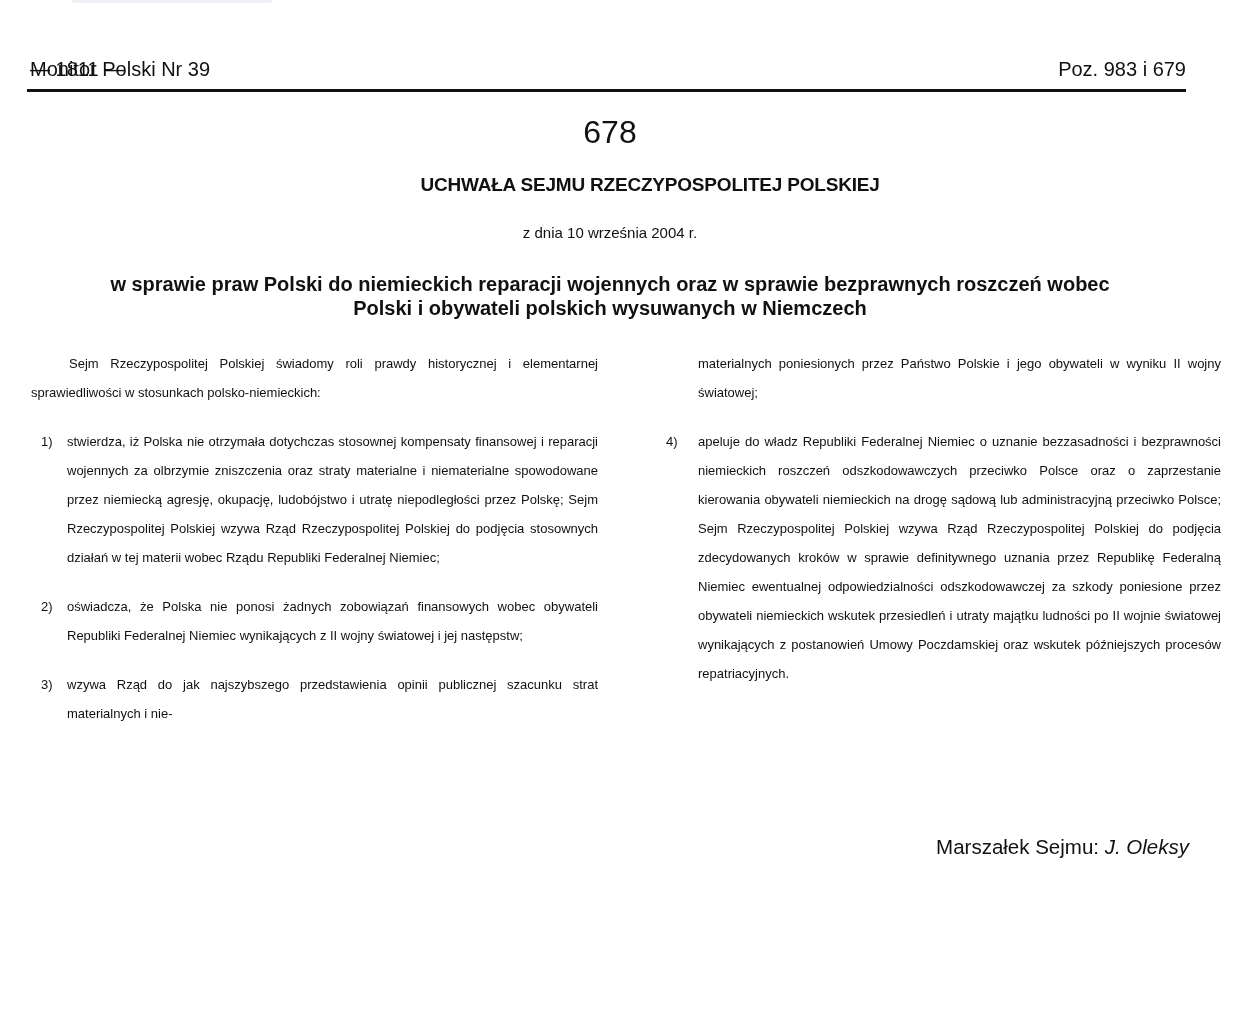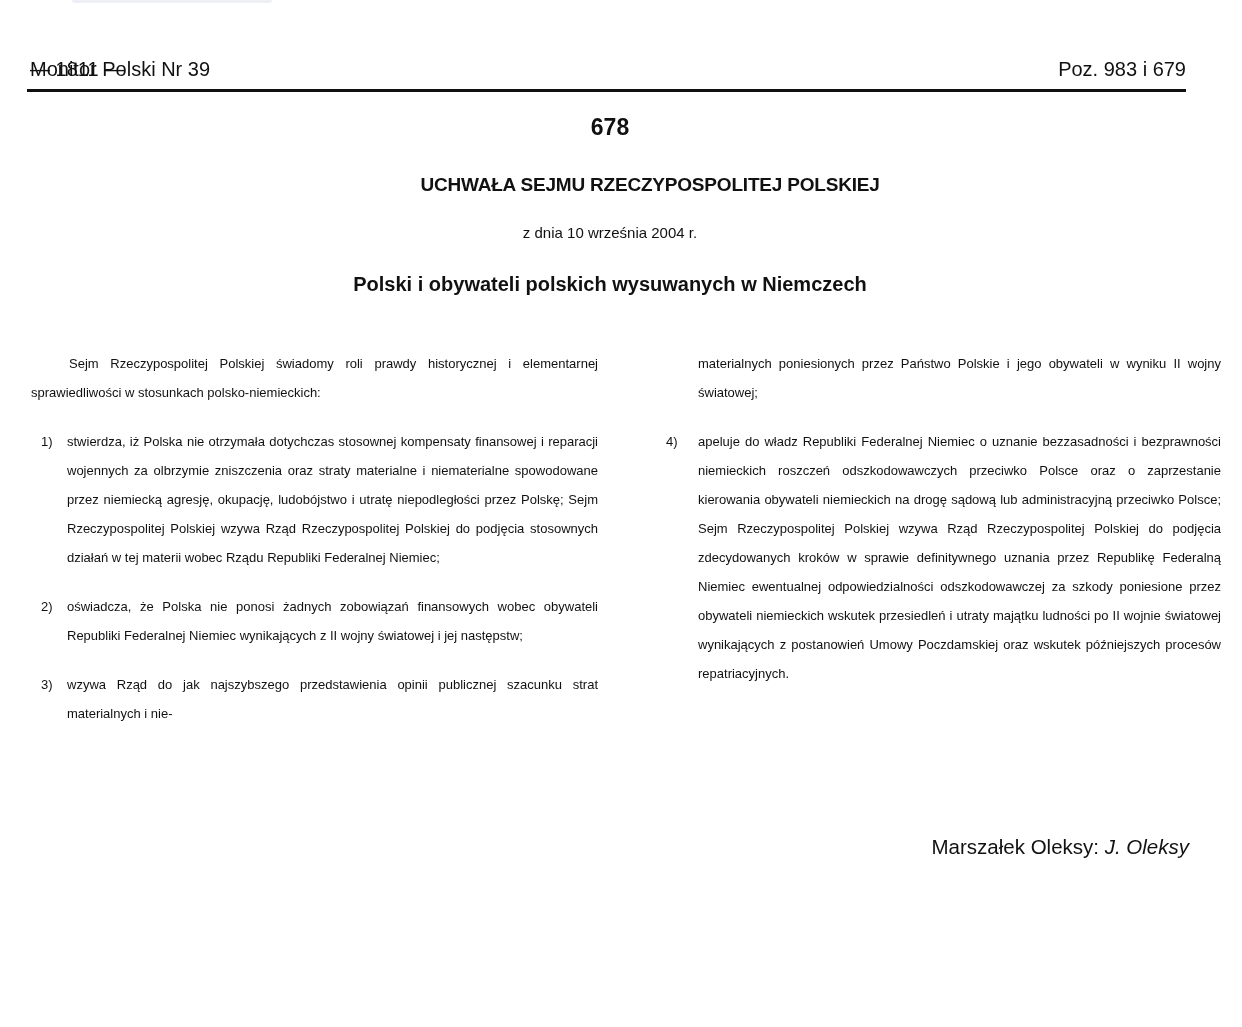--- a/index.html
+++ b/index.html
@@ -42,22 +42,22 @@
       width: 1159px;
       height: 3px;
       background: #111;
     }
     .pos-number {
       position: absolute;
       left: 0;
       width: 1220px;
       top: 114px;
       text-align: center;
-      font-size: 23px;
-      font-weight: bold;
+      font-size: 32px;
+      font-weight: normal;
     }
     .act-title {
       position: absolute;
       left: 0;
       width: 1220px;
       top: 174px;
       text-align: center;
       font-size: 19px;
       font-weight: bold;
       letter-spacing: -0.2px;
@@ -127,20 +127,21 @@
   <span class="left">Monitor Polski Nr 39</span>
   <span class="center">— 1811 —</span>
   <span class="right">Poz. 983 i 679</span>
 </div>
 <div class="header-rule"></div>
 
 <div class="pos-number">678</div>
 <div class="act-title">UCHWAŁA SEJMU RZECZYPOSPOLITEJ POLSKIEJ</div>
 <div class="act-date">z dnia 10 września 2004 r.</div>
 <div class="act-subject">
+  <div>w sprawie praw Polski do niemieckich reparacji wojennych oraz w sprawie bezprawnych roszczeń wobec</div>
   <div>Polski i obywateli polskich wysuwanych w Niemczech</div>
 </div>
 
 <div class="col col-left">
   <p class="para-intro">Sejm Rzeczypospolitej Polskiej świadomy roli prawdy historycznej i elementarnej sprawiedliwości w stosunkach polsko-niemieckich:</p>
 
   <div class="item">
     <span class="num">1)</span>
     <span>stwierdza, iż Polska nie otrzymała dotychczas stosownej kompensaty finansowej i reparacji wojennych za olbrzymie zniszczenia oraz straty materialne i niematerialne spowodowane przez niemiecką agresję, okupację, ludobójstwo i utratę niepodległości przez Polskę; Sejm Rzeczypospolitej Polskiej wzywa Rząd Rzeczypospolitej Polskiej do podjęcia stosownych działań w tej materii wobec Rządu Republiki Federalnej Niemiec;</span>
   </div>
@@ -159,14 +160,14 @@
 <div class="col col-right">
   <div class="continuation">materialnych poniesionych przez Państwo Polskie i jego obywateli w wyniku II wojny światowej;</div>
 
   <div class="item">
     <span class="num">4)</span>
     <span>apeluje do władz Republiki Federalnej Niemiec o uznanie bezzasadności i bezprawności niemieckich roszczeń odszkodowawczych przeciwko Polsce oraz o zaprzestanie kierowania obywateli niemieckich na drogę sądową lub administracyjną przeciwko Polsce; Sejm Rzeczypospolitej Polskiej wzywa Rząd Rzeczypospolitej Polskiej do podjęcia zdecydowanych kroków w sprawie definitywnego uznania przez Republikę Federalną Niemiec ewentualnej odpowiedzialności odszkodowawczej za szkody poniesione przez obywateli niemieckich wskutek przesiedleń i utraty majątku ludności po II wojnie światowej wynikających z postanowień Umowy Poczdamskiej oraz wskutek późniejszych procesów repatriacyjnych.</span>
   </div>
 </div>
 
 <div class="signature">
-  <span>Marszałek Oleksy: </span><span class="name">J. Oleksy</span>
+  <span>Marszałek Sejmu: </span><span class="name">J. Oleksy</span>
 </div>
 
 </body></html>

